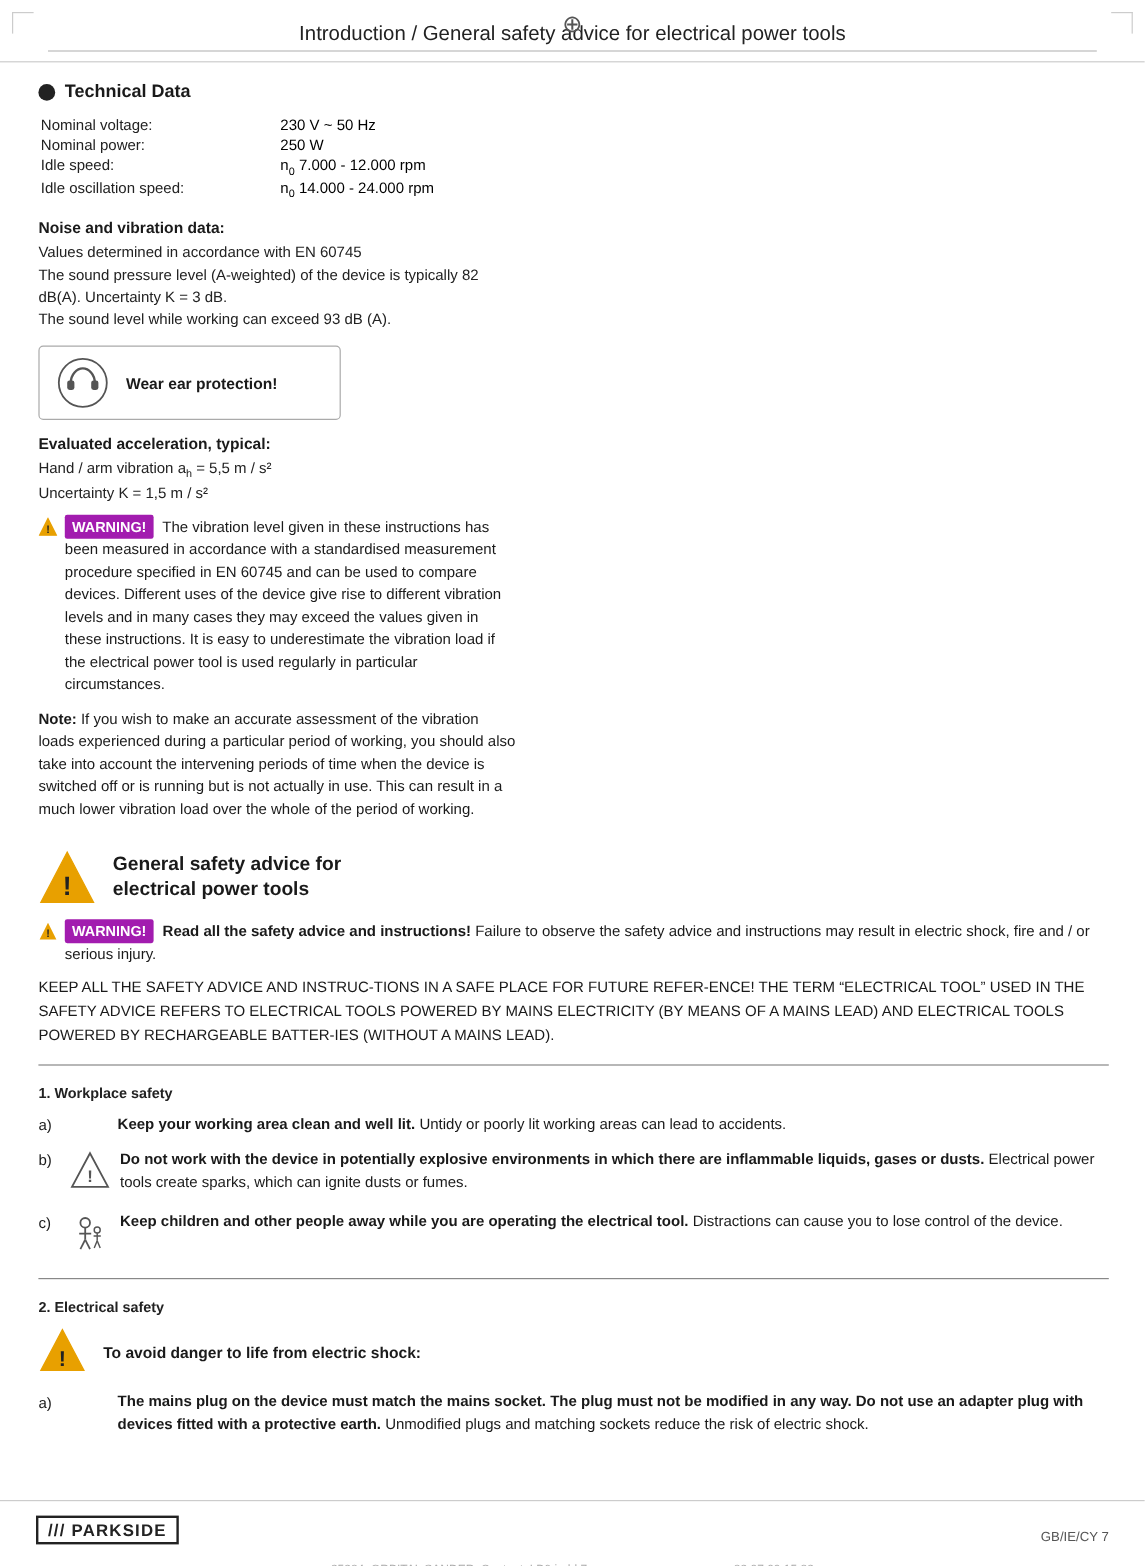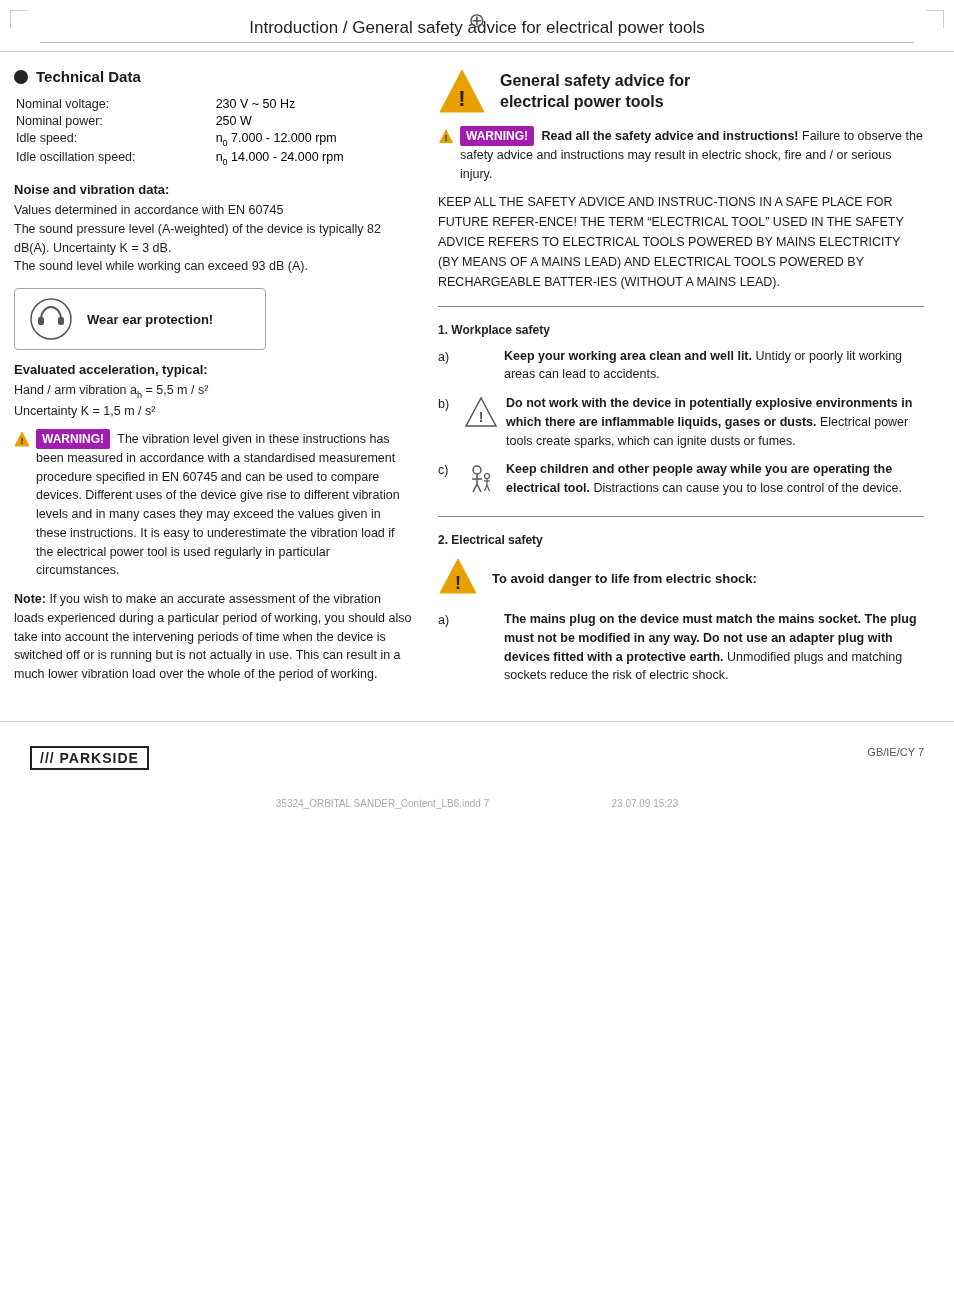--- a/index.html
+++ b/index.html
@@ -33,22 +33,22 @@
       font-size: 10px;
       color: #aaa;
       border: 1px solid #ccc;
     }
     .corner-tl { top: 10px; left: 10px; width: 18px; height: 18px; border-right: none; border-bottom: none; }
     .corner-tr { top: 10px; right: 10px; width: 18px; height: 18px; border-left: none; border-bottom: none; }
 
     
     .content {
       display: flex;
-      flex-direction: row;
-      padding: 16px 30px 10px 14px;
+      flex-direction: column;
+      padding: 16px 30px 10px 32px;
       gap: 24px;
     }
     .left-col {
       flex: 0 0 400px;
       max-width: 400px;
     }
     .right-col {
       flex: 1;
     }
 
@@ -215,24 +215,24 @@
     .list-with-icon {
       display: flex;
       align-items: flex-start;
       gap: 8px;
     }
 
     
     .page-footer {
       display: flex;
       justify-content: space-between;
-      align-items: flex-start;
-      padding: 24px 30px;
+      align-items: flex-end;
+      padding: 12px 30px;
       border-top: 1px solid #ccc;
-      margin-top: 16px;
+      margin-top: 34px;
     }
     .parkside-logo {
       font-family: 'Arial Black', Arial, sans-serif;
       font-weight: 900;
       font-size: 14px;
       color: #222;
       letter-spacing: 1px;
       border: 2px solid #222;
       padding: 2px 8px;
     }

